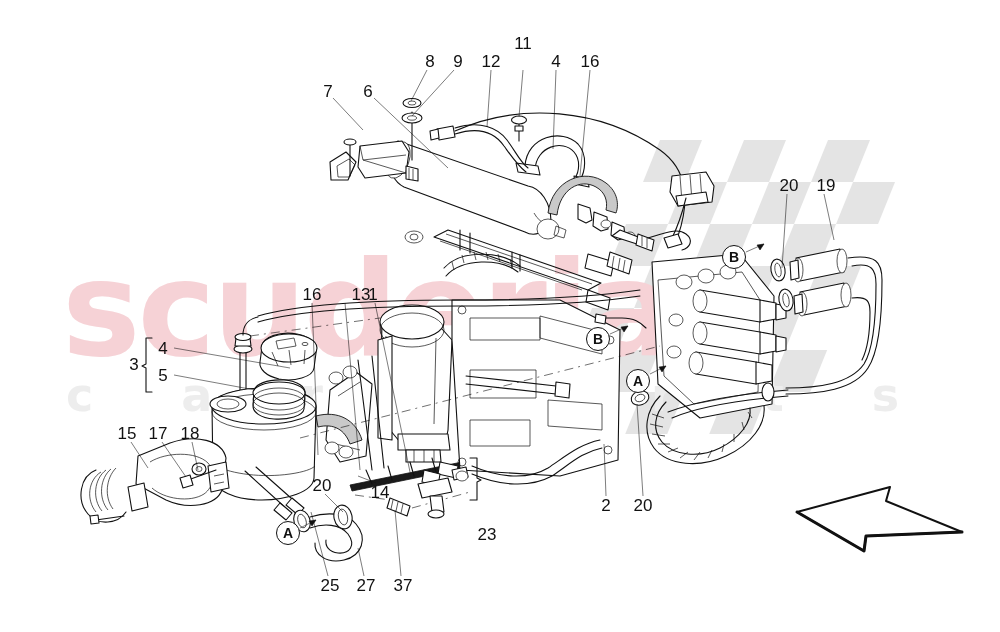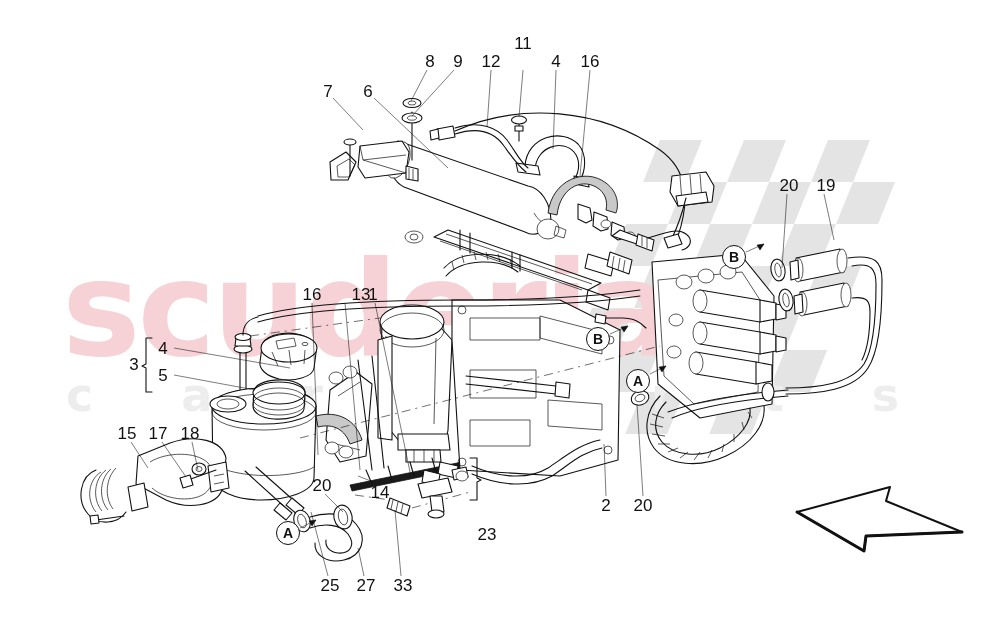--- a/index.html
+++ b/index.html
@@ -402,21 +402,21 @@
       <div class="lbl" style="left: 134px; top: 364px;">3</div>
       <div class="lbl" style="left: 163px; top: 348px;">4</div>
       <div class="lbl" style="left: 163px; top: 375px;">5</div>
       <div class="lbl" style="left: 127px; top: 433px;">15</div>
       <div class="lbl" style="left: 158px; top: 433px;">17</div>
       <div class="lbl" style="left: 190px; top: 433px;">18</div>
       <div class="lbl" style="left: 322px; top: 485px;">20</div>
       <div class="lbl" style="left: 380px; top: 492px;">14</div>
       <div class="lbl" style="left: 330px; top: 585px;">25</div>
       <div class="lbl" style="left: 366px; top: 585px;">27</div>
-      <div class="lbl" style="left: 403px; top: 585px;">33</div>
+      <div class="lbl" style="left: 403px; top: 585px;">37</div>
       <div class="lbl" style="left: 487px; top: 514px; margin-top: 20px;">23</div>
       <div class="lbl" style="left: 606px; top: 505px;">2</div>
       <div class="lbl" style="left: 643px; top: 505px;">20</div>
       <div class="lbl" style="left: 789px; top: 185px;">20</div>
       <div class="lbl" style="left: 826px; top: 185px; text-align: right;">19</div>
     </div>
   <div id="markers">
       <div class="circ" style="left: 288px; top: 533px;">A</div>
       <div class="circ" style="left: 638px; top: 381px;">A</div>
       <div class="circ" style="left: 598px; top: 339px;">B</div>

